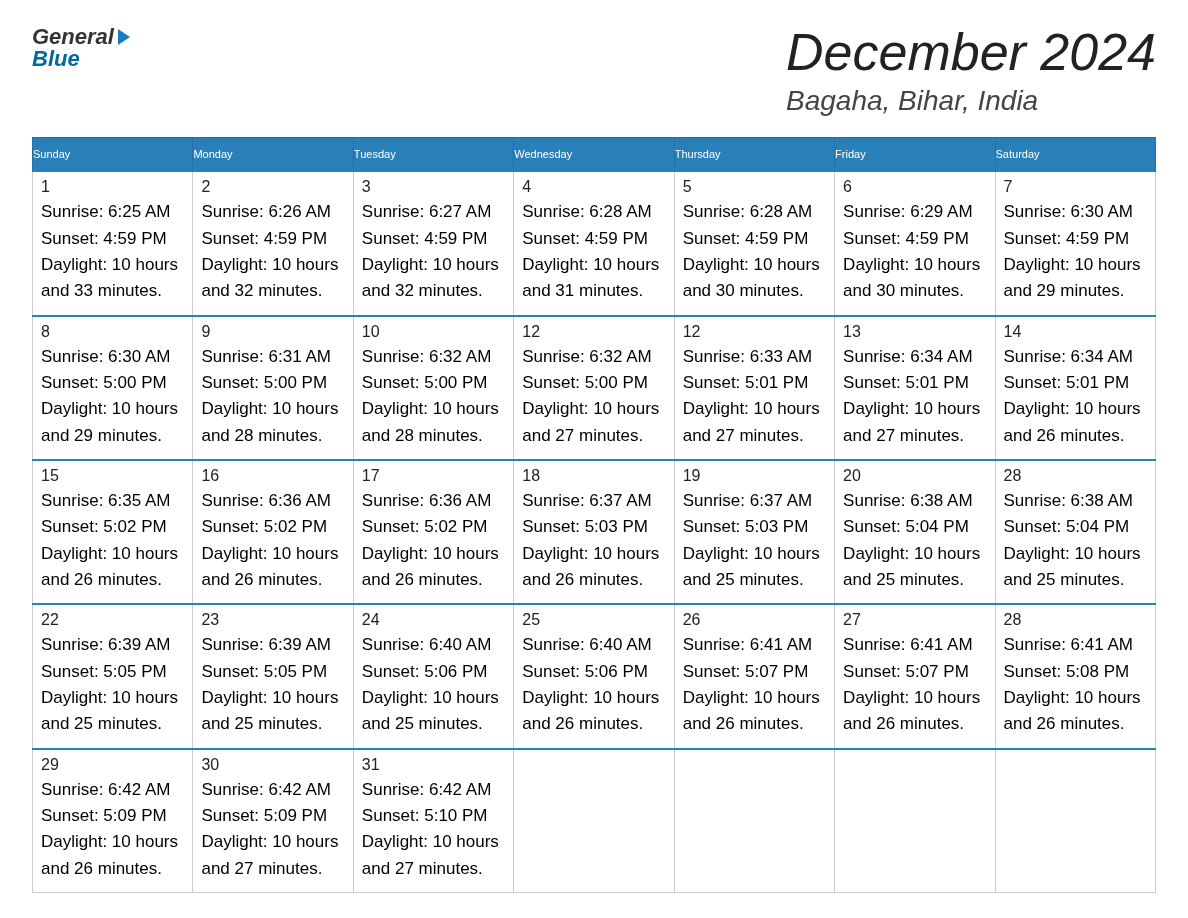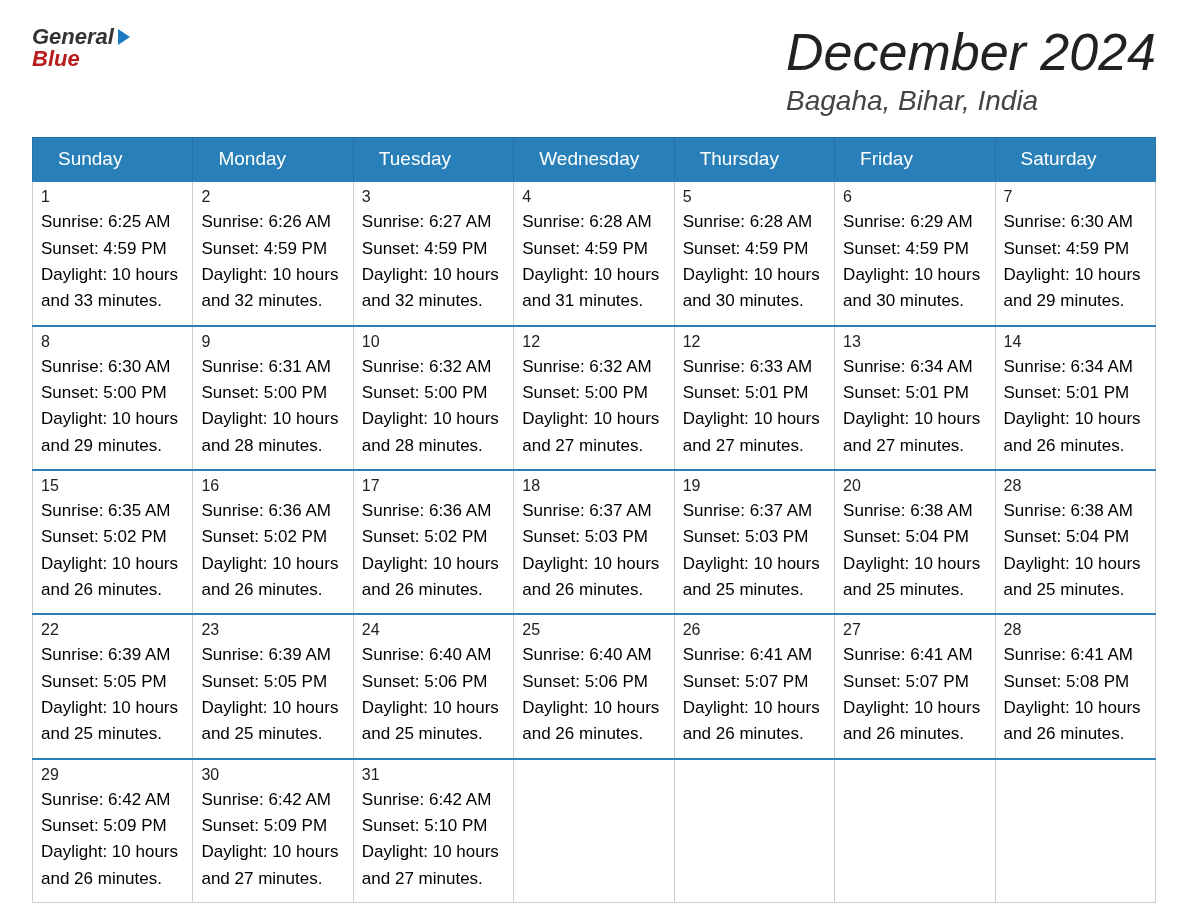--- a/index.html
+++ b/index.html
@@ -35,21 +35,21 @@
       display: inline-block;
       width: 0;
       height: 0;
       border-left: 12px solid #1a7abf;
       border-top: 8px solid transparent;
       border-bottom: 8px solid transparent;
       margin-left: 2px;
       vertical-align: middle;
     }
     .logo-blue {
-      color: #b91c1c;
+      color: #0369a1;
       font-size: 22px;
       font-weight: bold;
       margin-top: -4px;
     }
     .title-area {
     }
     .month-title {
       font-size: 52px;
       font-weight: normal;
       color: #222;
@@ -61,23 +61,23 @@
       margin-top: 4px;
     }
     .calendar {
       width: 100%;
       border-collapse: collapse;
       border: 1px solid #aaa;
     }
     .calendar th {
       background: #2980b9;
       color: #fff;
-      font-size: 19px;
+      font-size: 11px;
       font-weight: normal;
-      padding: 10px 25px;
+      padding: 10px 0;
       text-align: left;
       border: 1px solid #2471a3;
     }
     .calendar td {
       vertical-align: top;
       padding: 6px 8px 10px 8px;
       border: 1px solid #ccc;
       font-size: 13px;
       color: #333;
       width: calc(100% / 7);

